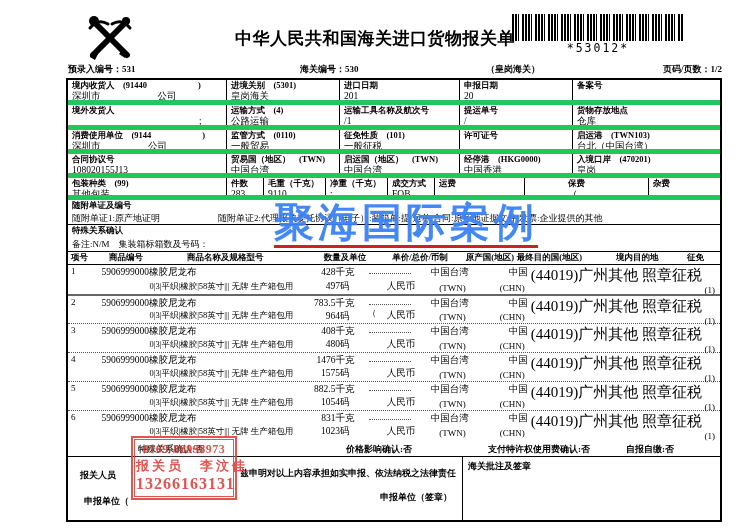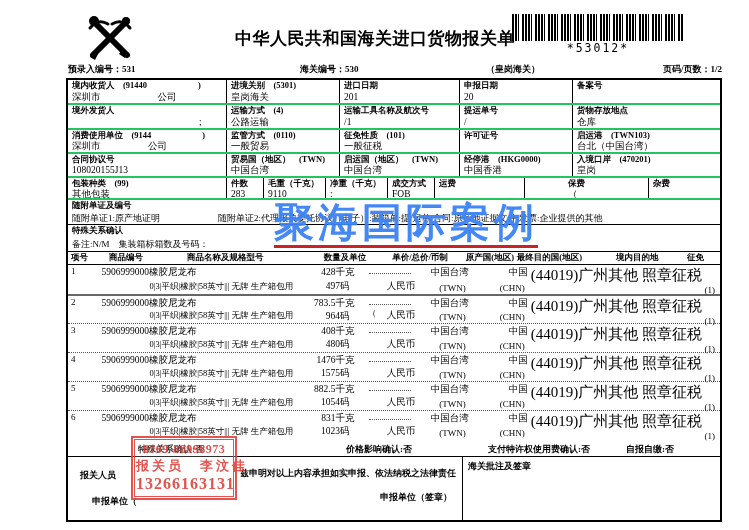--- a/index.html
+++ b/index.html
@@ -16,21 +16,21 @@
   .bnum { display: flex; justify-content: center; font-family: "DejaVu Sans Mono", monospace;
           font-size: 11.5px; line-height: 1; margin-top: 2px; letter-spacing: 2px; }
 
   
   .meta { position: absolute; top: 63px; left: 66px; width: 656px; height: 14px; font-size: 9px; font-weight: bold; }
   .meta span { position: absolute; top: 0; white-space: nowrap; }
   .m1 { left: 2px; } .m2 { left: 234px; } .m3 { left: 384px; margin-left: 36px; } .m4 { right: 0; }
 
   
   .form { position: absolute; left: 66px; top: 78px; width: 656px; border: 2px solid #000; background: #fff; }
-  .info-row { display: flex; border-bottom: 2px solid #22c55e; }
+  .info-row { display: flex; border-bottom: 5px solid #22c55e; }
   .r-main { height: 25px; }
   .r-main:nth-of-type(3), .r-main:nth-of-type(4) { height: 24px; }
   .cell { border-right: 1px solid #000; padding: 1px 2px 1px 4px; display: flex; flex-direction: column;
           justify-content: space-between; overflow: hidden; }
   .cell:last-child { border-right: none; flex: 1; }
   .r-main .cell:nth-child(1) { width: 159px; }
   .r-main .cell:nth-child(2) { width: 113px; }
   .r-main .cell:nth-child(3) { width: 120px; }
   .r-main .cell:nth-child(4) { width: 113px; }
   .r-pack { height: 22px; }
@@ -91,21 +91,21 @@
 
   
   .confirm { position: relative; height: 18px; border-bottom: 1px solid #000; font-size: 9px; font-weight: bold; }
   .confirm span { position: absolute; top: 4px; white-space: nowrap; }
   .c1 { left: 70px; } .c2 { left: 278px; } .c3 { left: 420px; } .c4 { left: 558px; }
 
   
   .footer { display: flex; height: 63px; }
   .f-left { width: 200px; position: relative; }
   .f-left .declarant { position: absolute; left: 12px; top: 12px; font-size: 9px; font-weight: bold; }
-  .f-left .dunit { position: absolute; left: 24px; bottom: 12px; font-size: 9px; font-weight: bold; }
+  .f-left .dunit { position: absolute; left: 16px; bottom: 12px; font-size: 9px; font-weight: bold; }
   .f-mid { flex: 1; position: relative; }
   .f-mid .stmt { position: absolute; right: 6px; top: 10px; font-size: 9px; font-weight: bold; white-space: nowrap; }
   .f-mid .seal { position: absolute; right: 10px; top: 34px; font-size: 9px; font-weight: bold; }
   .f-right { width: 258px; border-left: 1px solid #000; padding: 3px 5px; font-size: 9px; font-weight: bold; }
 
   
   .watermark { position: absolute; left: 274px; top: 201px; font-size: 40px; font-weight: bold;
                color: #3b82f6; letter-spacing: 4px; white-space: nowrap; line-height: 1.1;
                border-bottom: 3px solid #c8171c; opacity: .95; z-index: 5; }
   .stamp { position: absolute; left: 131px; top: 436px; width: 106px; border: 2px solid #e2453f;

